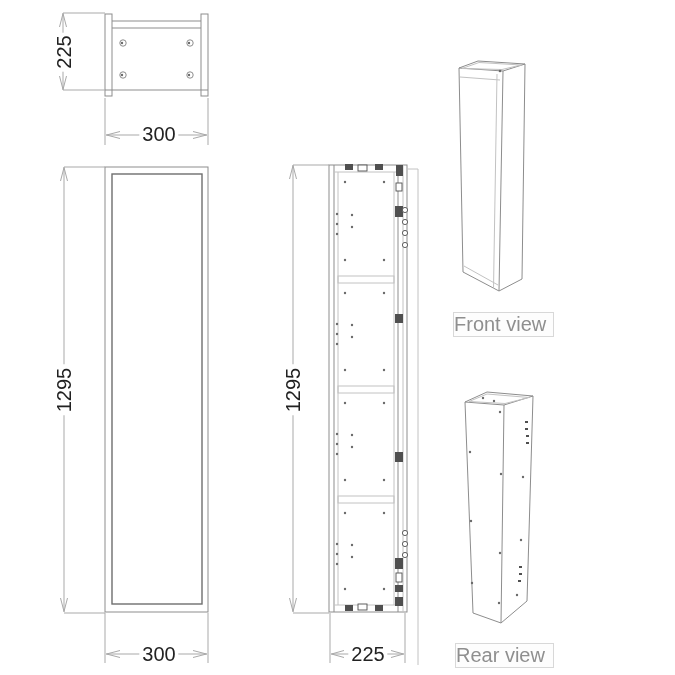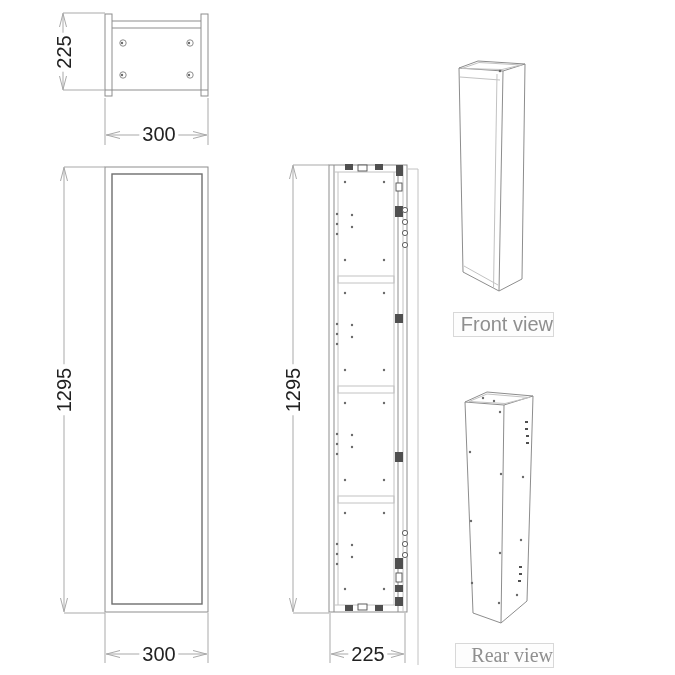--- a/index.html
+++ b/index.html
@@ -17,21 +17,21 @@
   .thin{stroke:var(--line_light);fill:none;stroke-width:1;}
   .dim{stroke:var(--dim_line);fill:none;stroke-width:1;}
   .hw{fill:var(--hardware);stroke:none;}
   .hwo{fill:#ffffff;stroke:var(--hardware);stroke-width:0.9;}
   .dot{fill:#6a6a6a;stroke:none;}
   .dimlabel{position:absolute;background:#ffffff;color:var(--text);
             font-size:20px;line-height:22px;padding:0 3px;white-space:nowrap;
             transform:translate(-50%,-50%);}
   .dimlabel.rot{transform:translate(-50%,-50%) rotate(-90deg);}
   .caption{position:absolute;border:1px solid var(--caption_border);background:#fdfdfd;
-           color:var(--caption_text);font-size:20px;line-height:23px;text-align:right;
+           color:var(--caption_text);font-size:20px;line-height:23px;text-align:left;
            white-space:nowrap;}
 </style>
 </head>
 <body>
 
 <div id="canvas">
 
   <svg width="675" height="675" viewBox="0 0 675 675">
 
     <g>
@@ -228,15 +228,15 @@
   </svg>
 
   <div class="dimlabel rot" style="left:64px;top:52px;">225</div>
   <div class="dimlabel" style="left:159px;top:134px;">300</div>
   <div class="dimlabel rot" style="left:64px;top:390px;">1295</div>
   <div class="dimlabel" style="left:159px;top:654px;">300</div>
   <div class="dimlabel rot" style="left:293px;top:390px;">1295</div>
   <div class="dimlabel" style="left:368px;top:654px;">225</div>
 
   <div class="caption" style="left:453px;top:312px;width:99px;height:23px;">Front view</div>
-  <div class="caption" style="left:455px;top:643px;width:97px;height:23px;font-family:Liberation Serif, serif;">Rear view</div>
+  <div class="caption" style="left:455px;top:643px;width:97px;height:23px;">Rear view</div>
 
 </div>
 
 </body></html>

